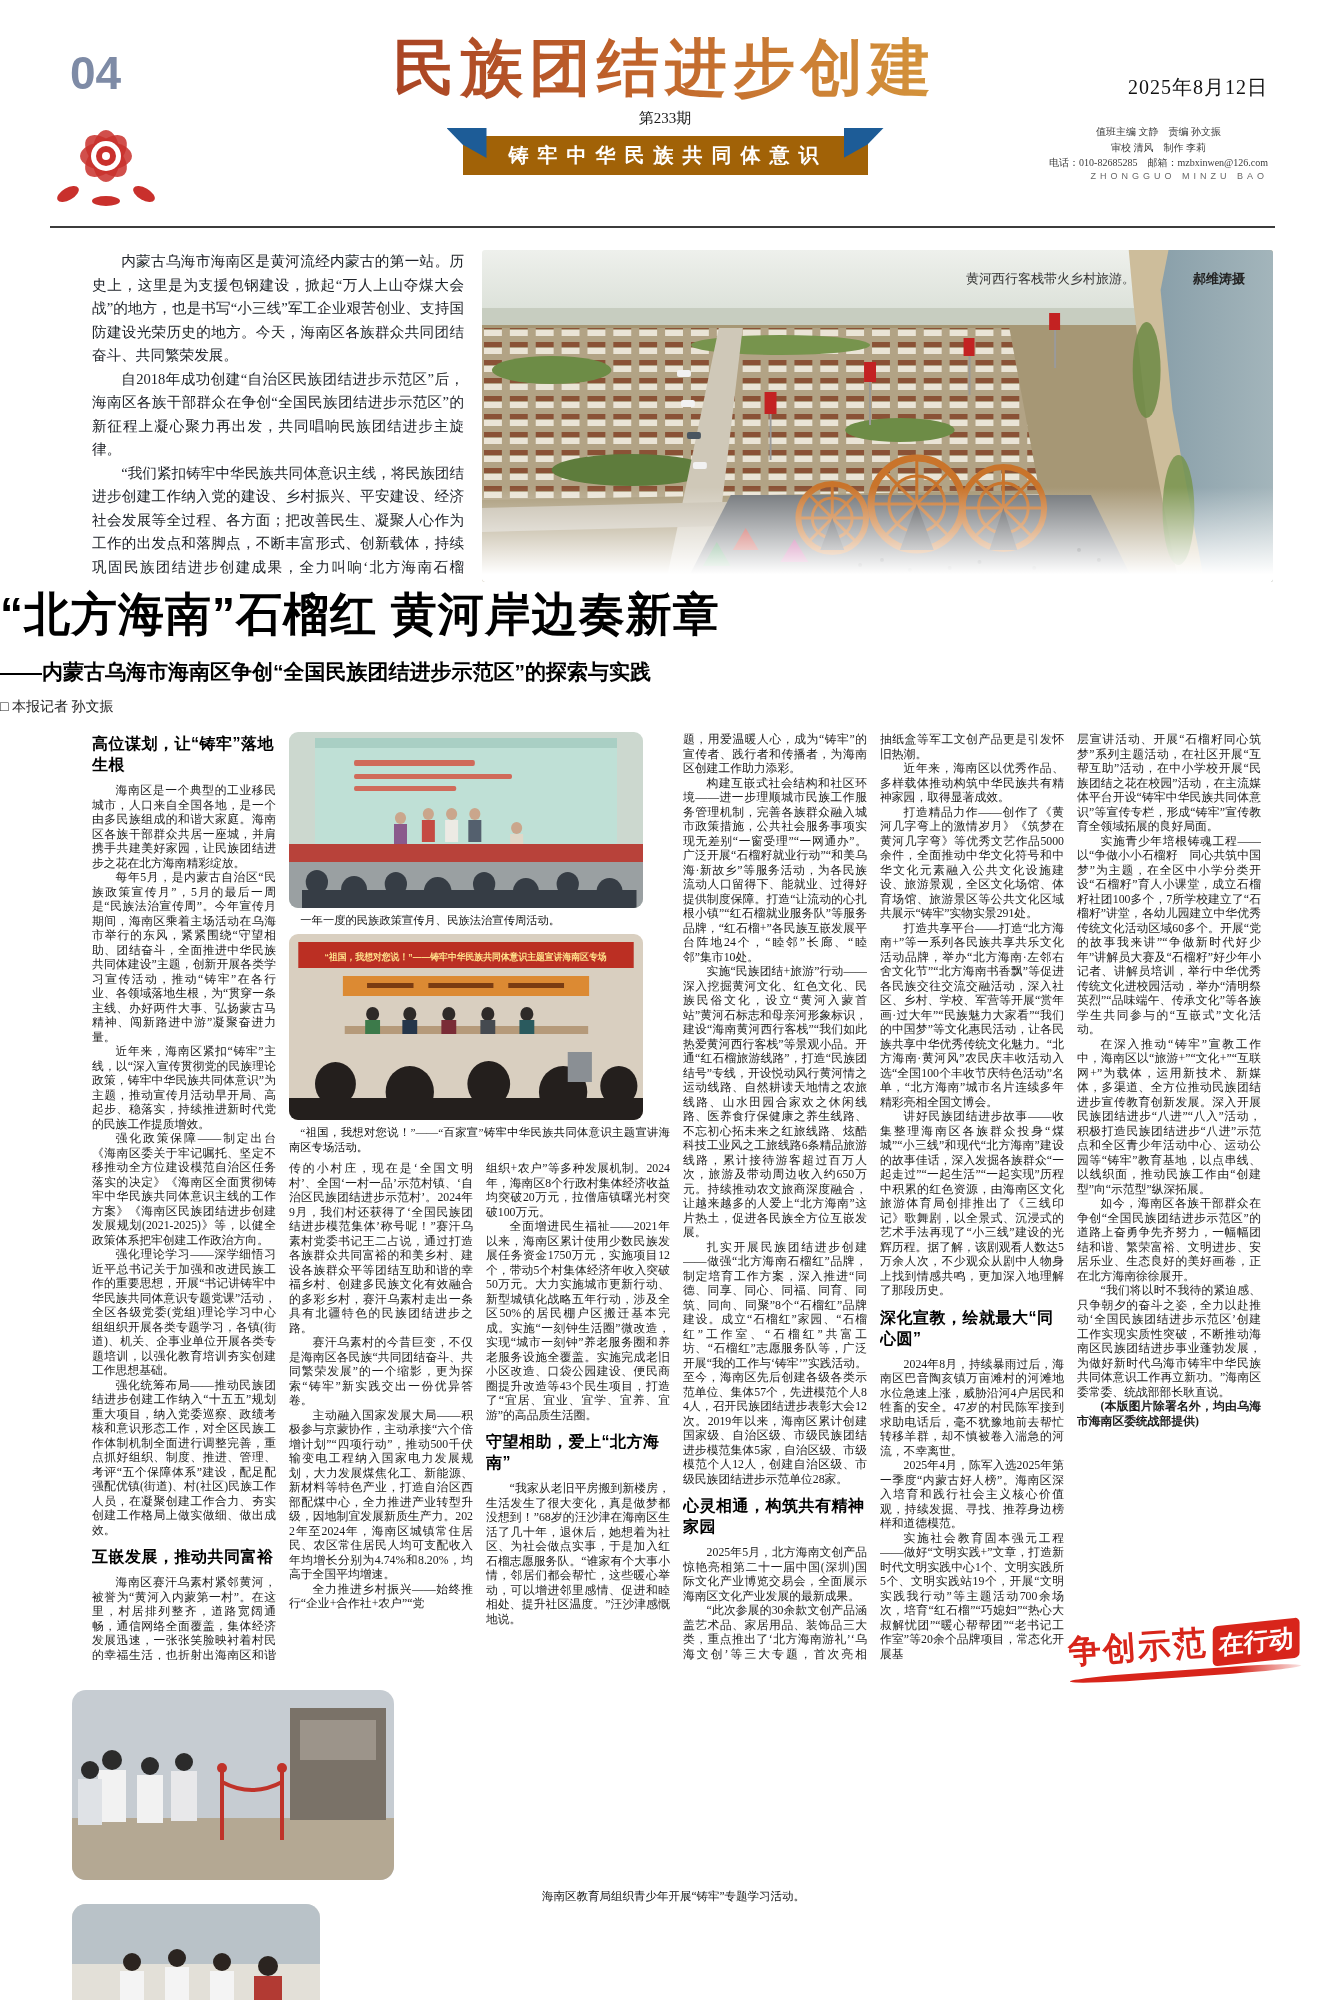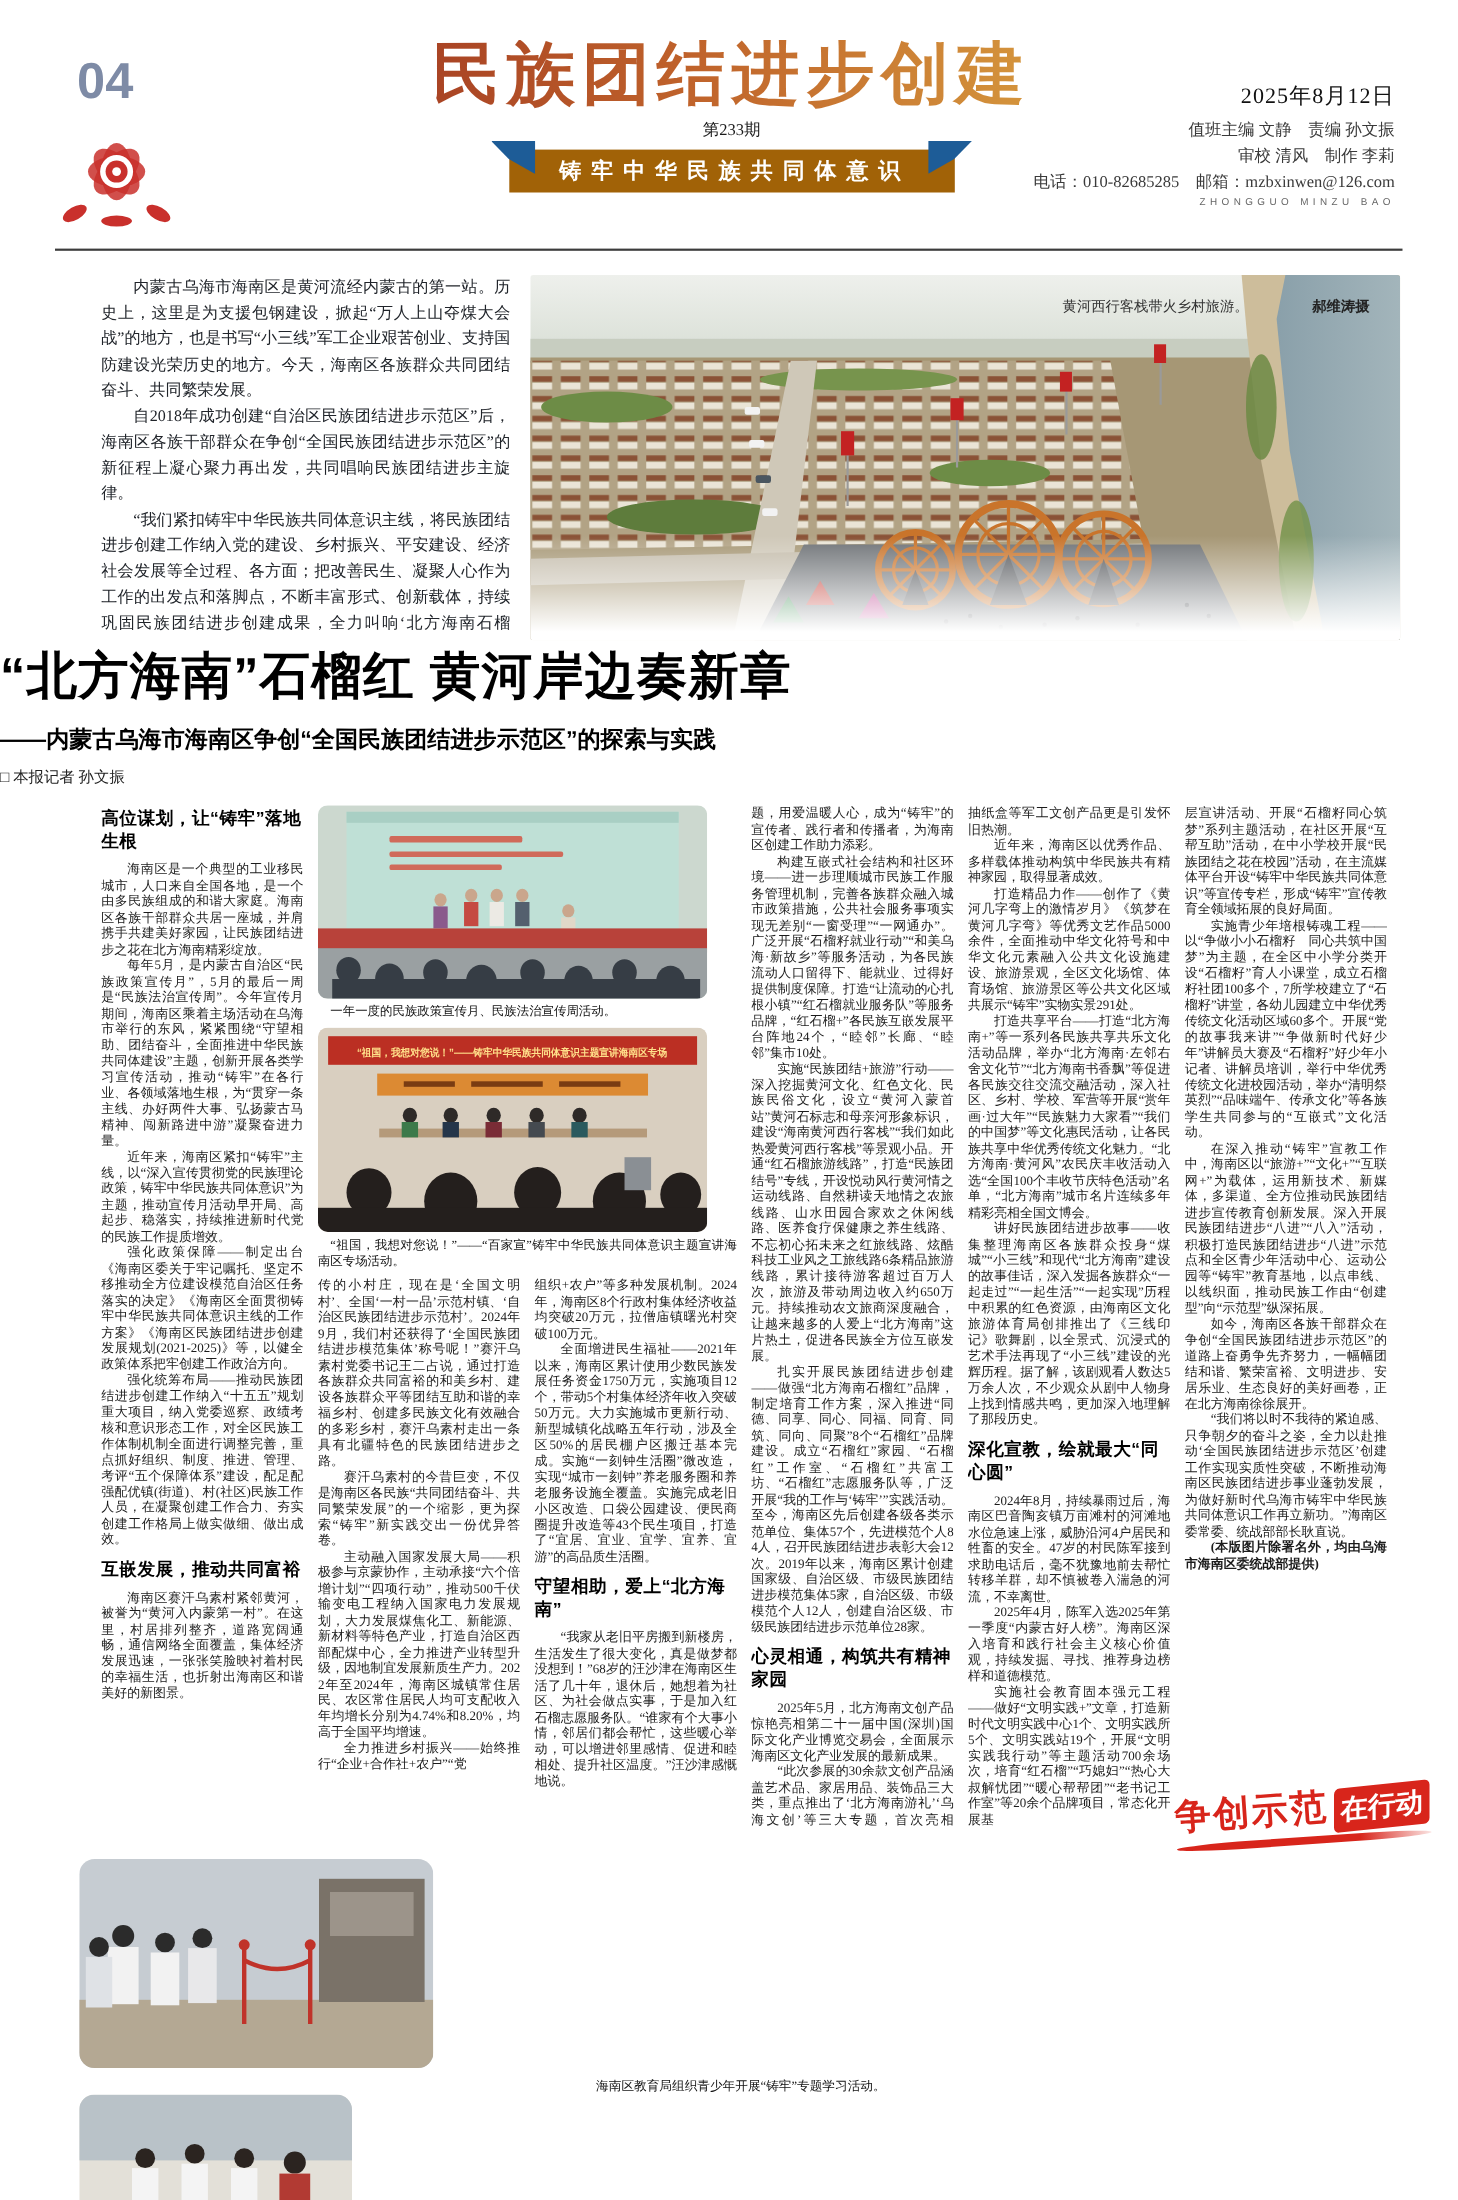--- a/index.html
+++ b/index.html
@@ -21,21 +21,21 @@
   .ribbon-wrap{margin-top:8px;}
   .ribbon{position:relative;display:inline-block;background:#a16207;color:#fff;
           font-family:"Liberation Sans",sans-serif;font-weight:bold;font-size:20px;
           letter-spacing:9px;padding:6px 40px 6px 46px;z-index:1;}
   .ribbon::before,.ribbon::after{content:"";position:absolute;top:-8px;width:40px;height:30px;
           background:#1d5c97;z-index:-1;}
   .ribbon::before{left:-16px;clip-path:polygon(0 0,100% 0,100% 100%,40% 55%);}
   .ribbon::after{right:-16px;clip-path:polygon(0 0,100% 0,60% 55%,0 100%);}
   .head-right{position:absolute;right:57px;top:74px;text-align:right;}
   .date{font-size:20px;color:#111;letter-spacing:1px;}
-  .staff{margin-top:7px;font-size:15px;color:#3a3a3a;line-height:1.55;}
+  .staff{margin-top:23px;font-size:10px;color:#3a3a3a;line-height:1.55;text-align:center;}
   .brand{margin-top:9px;font-weight:bold;font-size:37px;color:#c5231c;letter-spacing:3px;}
   .brand-sub{font-family:"Liberation Sans",sans-serif;font-size:9px;letter-spacing:4px;color:#666;}
   .rule{border:none;border-top:2px solid #3c3c3c;margin:0 50px;}
   
   .lede{display:flex;gap:18px;margin:22px 52px 0 92px;}
   .intro{width:372px;flex:none;height:330px;overflow:hidden;}
   .intro p{margin:0;font-size:14.6px;line-height:23.5px;text-align:justify;text-indent:2em;
            word-break:break-all;color:#20242a;}
   .leadphoto{position:relative;flex:1;height:332px;overflow:hidden;border-radius:3px;}
   .leadphoto svg{display:block;width:100%;height:100%;}
@@ -227,20 +227,21 @@
   </div>
 
   <div class="cols">
 
     <div class="col">
       <h3 class="first">高位谋划，让“铸牢”落地生根</h3>
       <p>海南区是一个典型的工业移民城市，人口来自全国各地，是一个由多民族组成的和谐大家庭。海南区各族干部群众共居一座城，并肩携手共建美好家园，让民族团结进步之花在北方海南精彩绽放。</p>
       <p>每年5月，是内蒙古自治区“民族政策宣传月”，5月的最后一周是“民族法治宣传周”。今年宣传月期间，海南区乘着主场活动在乌海市举行的东风，紧紧围绕“守望相助、团结奋斗，全面推进中华民族共同体建设”主题，创新开展各类学习宣传活动，推动“铸牢”在各行业、各领域落地生根，为“贯穿一条主线、办好两件大事、弘扬蒙古马精神、闯新路进中游”凝聚奋进力量。</p>
       <p>近年来，海南区紧扣“铸牢”主线，以“深入宣传贯彻党的民族理论政策，铸牢中华民族共同体意识”为主题，推动宣传月活动早开局、高起步、稳落实，持续推进新时代党的民族工作提质增效。</p>
       <p>强化政策保障——制定出台《海南区委关于牢记嘱托、坚定不移推动全方位建设模范自治区任务落实的决定》《海南区全面贯彻铸牢中华民族共同体意识主线的工作方案》《海南区民族团结进步创建发展规划(2021-2025)》等，以健全政策体系把牢创建工作政治方向。</p>
+      <p>强化理论学习——深学细悟习近平总书记关于加强和改进民族工作的重要思想，开展“书记讲铸牢中华民族共同体意识专题党课”活动，全区各级党委(党组)理论学习中心组组织开展各类专题学习，各镇(街道)、机关、企事业单位开展各类专题培训，以强化教育培训夯实创建工作思想基础。</p>
       <p>强化统筹布局——推动民族团结进步创建工作纳入“十五五”规划重大项目，纳入党委巡察、政绩考核和意识形态工作，对全区民族工作体制机制全面进行调整完善，重点抓好组织、制度、推进、管理、考评“五个保障体系”建设，配足配强配优镇(街道)、村(社区)民族工作人员，在凝聚创建工作合力、夯实创建工作格局上做实做细、做出成效。</p>
       <h3>互嵌发展，推动共同富裕</h3>
       <p>海南区赛汗乌素村紧邻黄河，被誉为“黄河入内蒙第一村”。在这里，村居排列整齐，道路宽阔通畅，通信网络全面覆盖，集体经济发展迅速，一张张笑脸映衬着村民的幸福生活，也折射出海南区和谐美好的新图景。</p>
 
     </div>
 
     <div class="mid">
       <div class="mphoto mp1">
         <svg viewBox="0 0 381 176" preserveAspectRatio="none">
           <rect width="381" height="176" fill="#ccd8cf"></rect>

